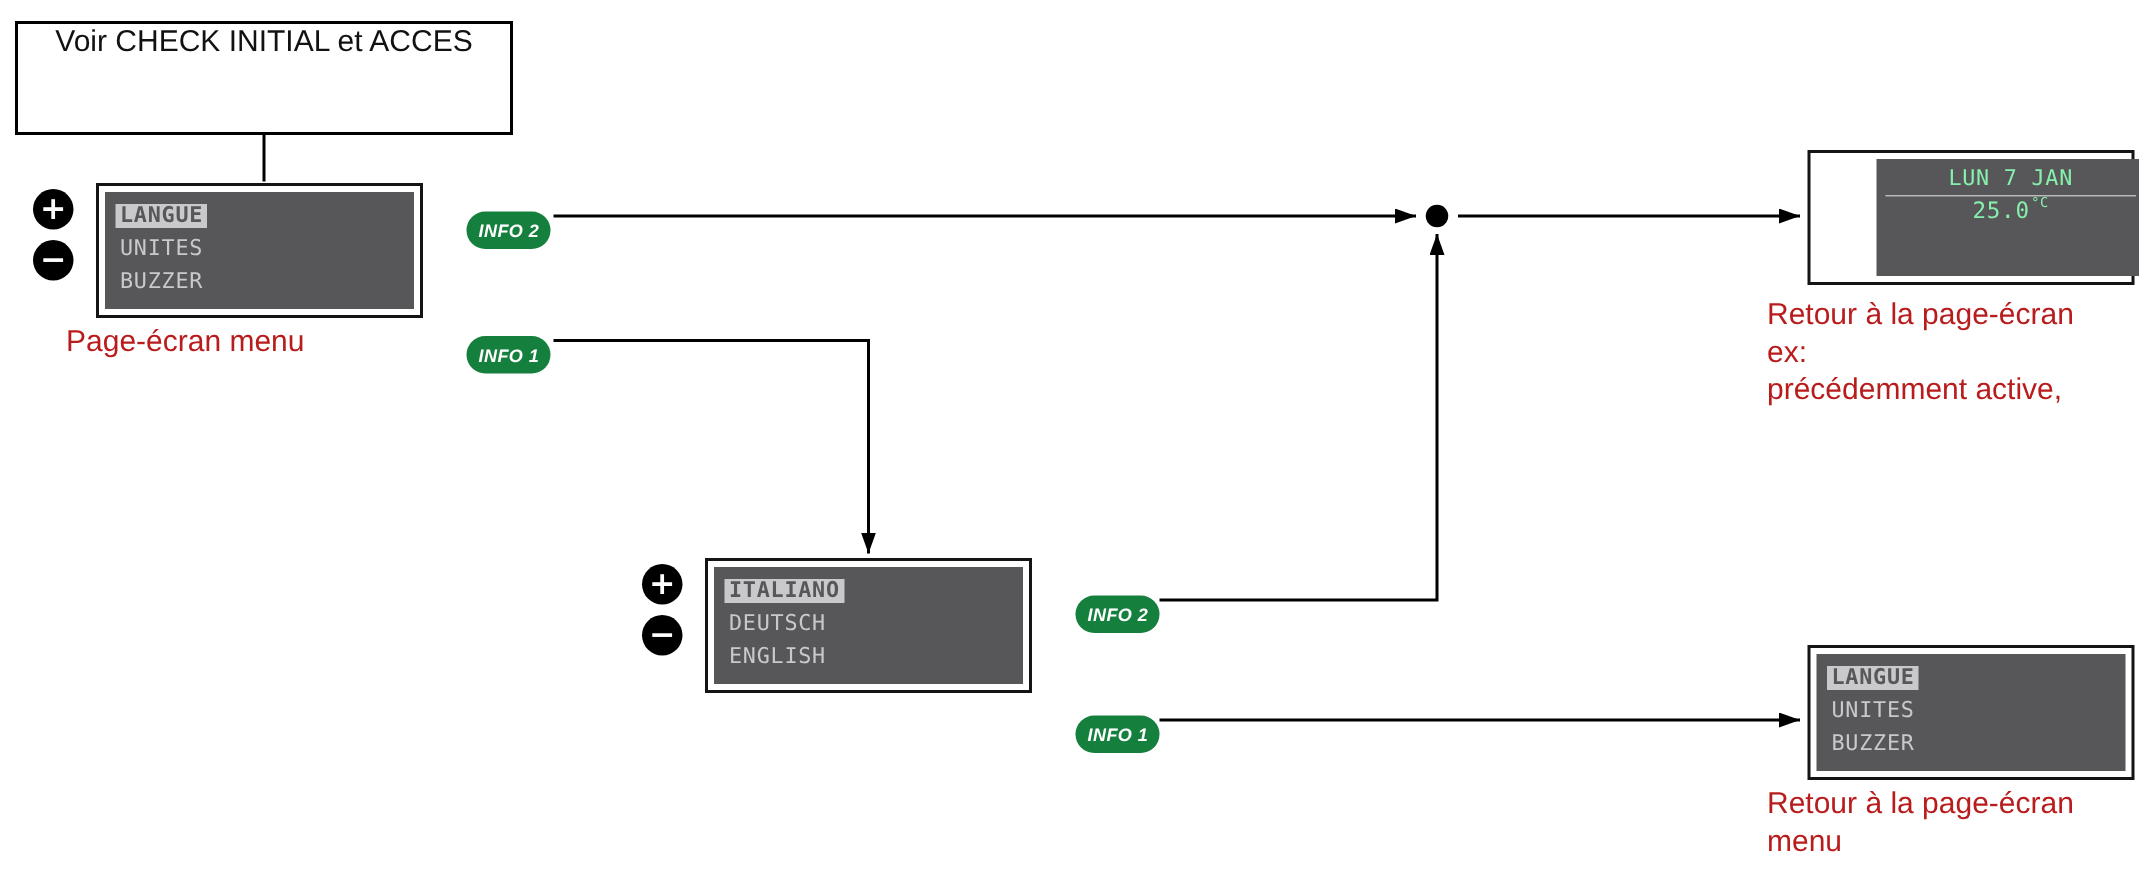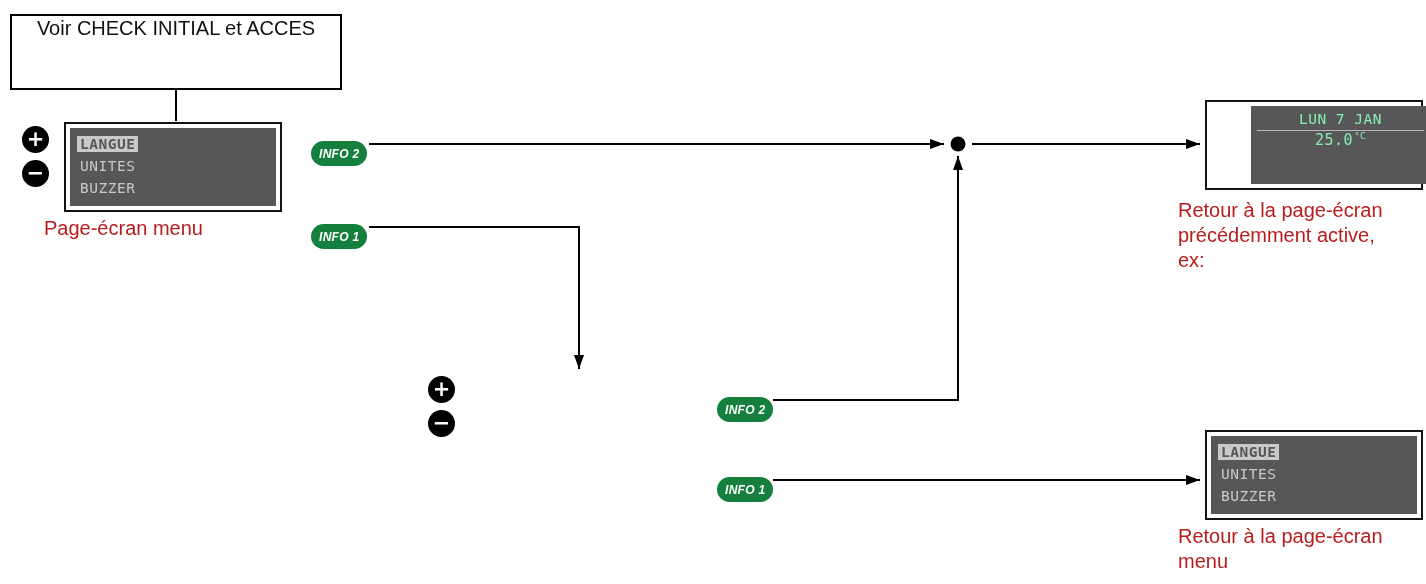--- a/index.html
+++ b/index.html
@@ -89,40 +89,47 @@
     </div>
   </div>
   <div class="caption" style="left:44px; top:216px; width:258px;">Page-écran menu</div>
 
   <div class="info-pill" style="left:311px; top:131px;">INFO 2</div>
   <div class="info-pill" style="left:311px; top:214px;">INFO 1</div>
 
   <div class="round-btn" style="left:428px; top:376px;">+</div>
   <div class="round-btn" style="left:428px; top:410px;">−</div>
 
+  <div class="lcd" style="left:470px; top:372px;">
+    <div class="lcd-inner">
+      <div class="lcd-item sel"><span>ITALIANO</span></div>
+      <div class="lcd-item"><span>DEUTSCH</span></div>
+      <div class="lcd-item"><span>ENGLISH</span></div>
+    </div>
+  </div>
 
   <div class="info-pill" style="left:717px; top:387px;">INFO 2</div>
   <div class="info-pill" style="left:717px; top:467px;">INFO 1</div>
 
   <div class="lcd" style="left:1205px; top:100px;">
     <div class="home-flex">
       <div class="home-main">
         <div class="home-date">LUN 7 JAN</div>
         <div class="home-temp">
           <span>25.0</span>
             <sup>°C</sup>
         </div>
       </div>
       <div class="home-side"></div>
     </div>
   </div>
   <div class="caption" style="left:1178px; top:198px; width:248px;">
     <div>Retour à la page-écran</div>
+    <div>ex:</div>
     <div>précédemment active,</div>
-    <div>ex:</div>
   </div>
 
   <div class="lcd" style="left:1205px; top:430px;">
     <div class="lcd-inner">
       <div class="lcd-item sel"><span>LANGUE</span></div>
       <div class="lcd-item"><span>UNITES</span></div>
       <div class="lcd-item"><span>BUZZER</span></div>
     </div>
   </div>
   <div class="caption" style="left:1178px; top:524px; width:248px;">

